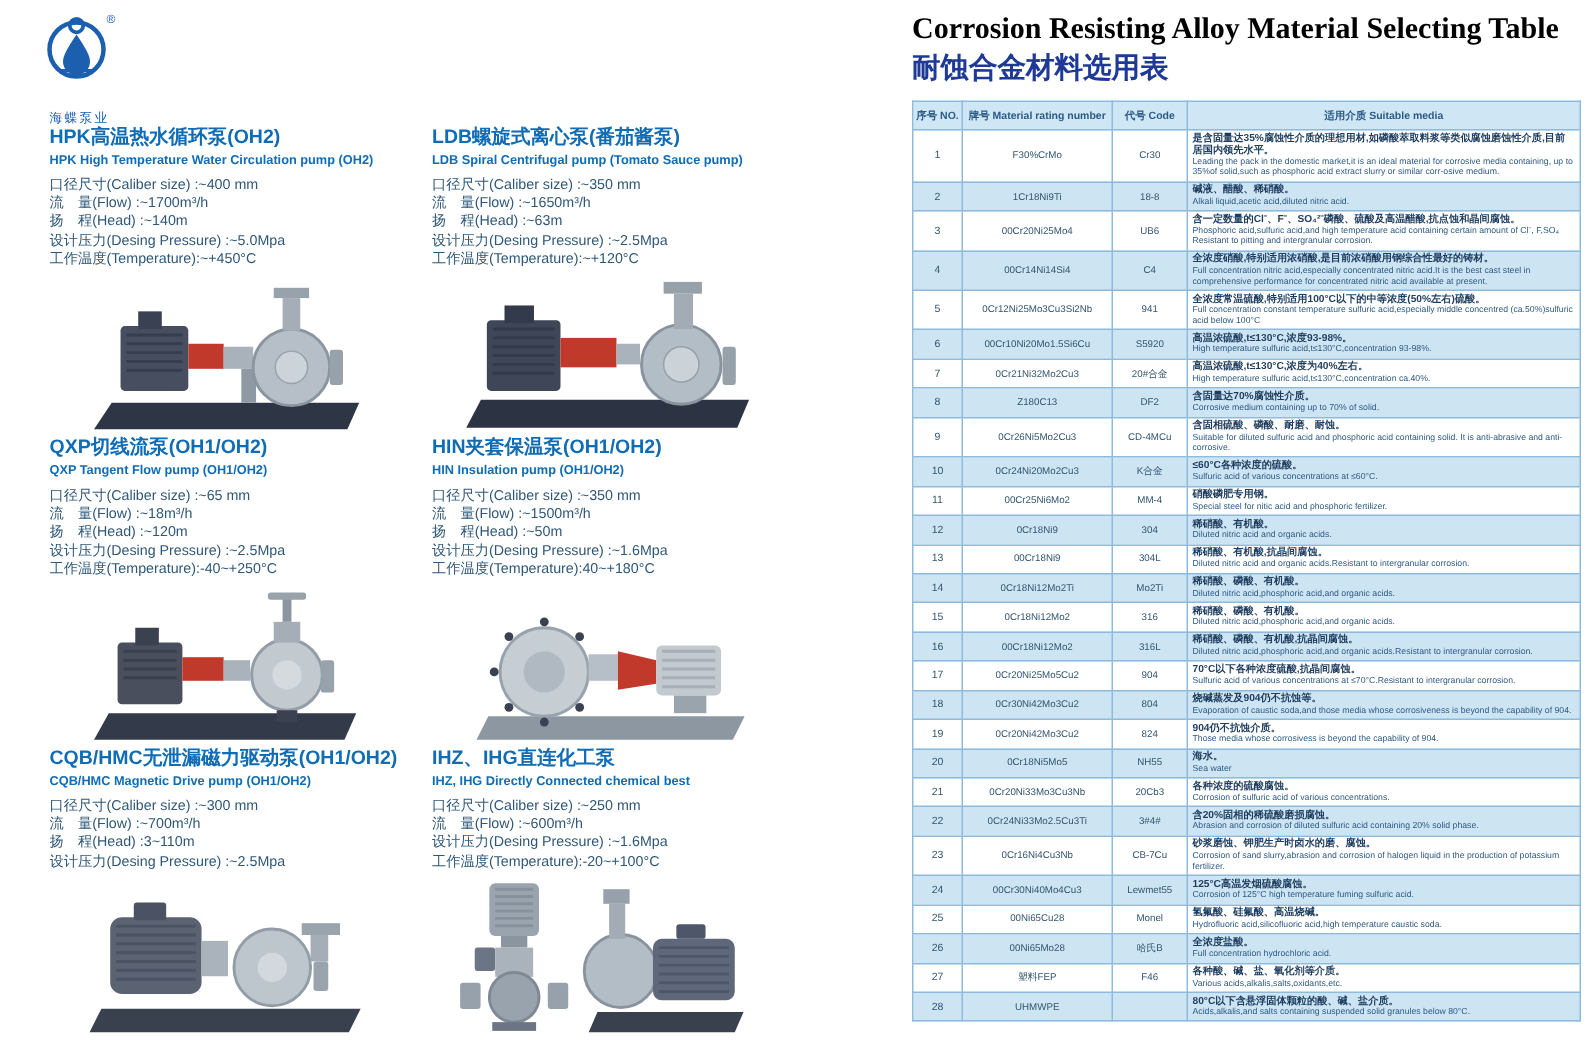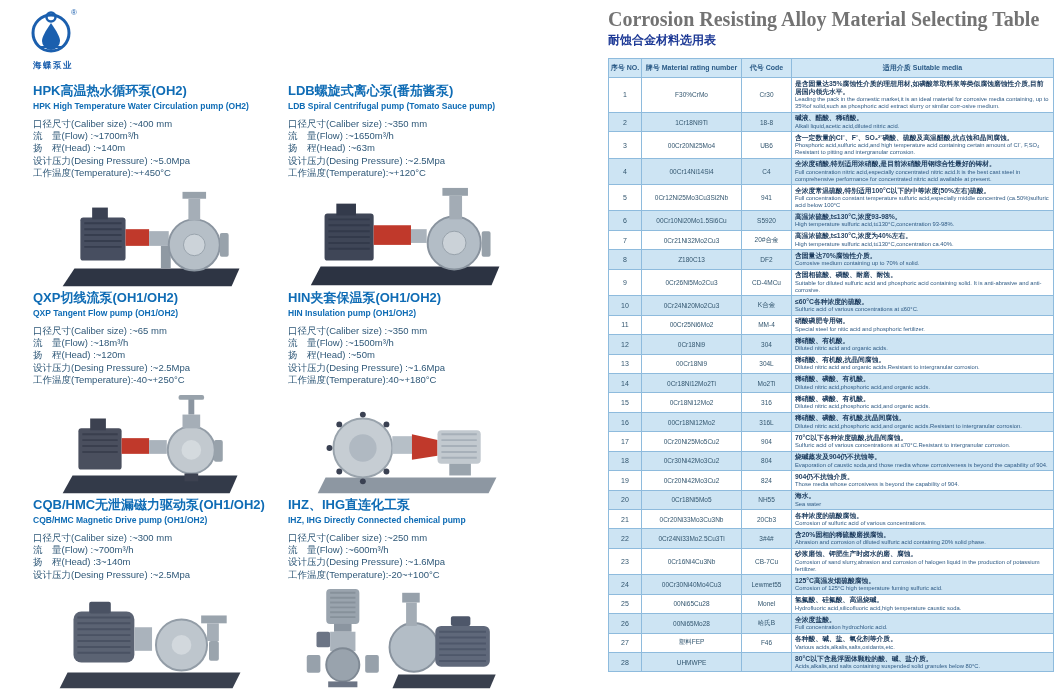--- a/index.html
+++ b/index.html
@@ -2,35 +2,35 @@
 <html><head>
 <meta charset="utf-8">
 <style>
   html,body{margin:0;padding:0}
   body{
     width:1059px;height:695px;position:relative;overflow:hidden;
     background:#ffffff;font-family:"Liberation Sans",sans-serif;
   }
   
   .logo{position:absolute;left:24px;top:6px;width:58px;text-align:center}
-  .logo-text{color:#1b5fae;font-size:8.5px;font-weight:bold;letter-spacing:1.5px;margin-top:0px;white-space:nowrap}
+  .logo-text{color:#1b5fae;font-size:8.5px;font-weight:normal;letter-spacing:1.5px;margin-top:12px;white-space:nowrap}
   
   .products-grid{
     position:absolute;left:33px;top:84px;width:545px;
     display:grid;grid-template-columns:255px 255px;column-gap:0;
   }
   .product{height:207px;overflow:hidden;padding-right:12px;box-sizing:border-box}
   .p-title-cn{color:#0f6cb5;font-weight:bold;font-size:13px;line-height:1.15}
   .p-title-en{color:#0f6cb5;font-weight:bold;font-size:8.5px;margin-top:2px}
   .p-specs{margin-top:7px;color:#2f5878;font-size:9.5px;line-height:12.2px}
   .p-image{height:114px;display:flex;align-items:center;justify-content:center;margin-top:3px}
   
   .table-wrap{position:absolute;left:608px;top:8px;width:447px}
-  .tbl-title-en{font-family:"Liberation Serif",serif;font-weight:bold;font-size:20px;color:#737373;line-height:1.1;white-space:nowrap}
-  .tbl-title-cn{font-weight:bold;font-size:12px;color:#1e3a96;margin-top:2px;font-family:Liberation Sans, sans-serif}
+  .tbl-title-en{font-family:"Liberation Serif",serif;font-weight:bold;font-size:20px;color:#000000;line-height:1.1;white-space:nowrap}
+  .tbl-title-cn{font-weight:bold;font-size:19px;color:#1e3a96;margin-top:2px;font-family:Liberation Sans, sans-serif}
   table.alloy{border-collapse:collapse;margin-top:9px;width:445px;table-layout:fixed}
   table.alloy th,table.alloy td{border:1px solid #8ebbdd;box-sizing:border-box}
   table.alloy thead th{background:#cfe6f5;color:#2a5a86;font-size:7px;font-weight:bold;padding:4px 1px;text-align:center}
   table.alloy td{padding:1.5px 3px;vertical-align:middle}
   .t-no{text-align:center;font-size:7px;color:#33566f}
   .t-mat{text-align:center;font-size:6.5px;color:#33566f}
   .t-code{text-align:center;font-size:6.5px;color:#33566f}
   .m-cn{font-size:6.8px;font-weight:bold;color:#1d3c5e;line-height:1.25}
   .m-en{font-size:5.8px;color:#2e5a84;line-height:1.2}
   tr.alt{background:#cde4f3}
@@ -161,41 +161,41 @@
     <rect x="140" y="74" width="22" height="12" fill="#9aa4ad"></rect>
   </svg>
       </div>
   </div>
     <div class="product">
     <div class="p-title-cn">CQB/HMC无泄漏磁力驱动泵(OH1/OH2)</div>
     <div class="p-title-en">CQB/HMC Magnetic Drive pump (OH1/OH2)</div>
     <div class="p-specs">
         <div>口径尺寸(Caliber size) :~300 mm</div>
         <div>流　量(Flow) :~700m³/h</div>
-        <div>扬　程(Head) :3~140m</div>
+        <div>扬　程(Head) :3~110m</div>
         <div>设计压力(Desing Pressure) :~2.5Mpa</div>
       </div>
     <div class="p-image">
         <svg id="svg-cqb" width="205" height="110" viewBox="0 0 205 112">
     <polygon points="14,88 190,88 182,104 6,104" fill="#39404e"></polygon>
     <rect x="20" y="26" width="62" height="52" rx="8" fill="#5b6373"></rect>
     <path d="M24 32h54M24 38h54M24 44h54M24 50h54M24 56h54M24 62h54M24 68h54" stroke="#4a5263" stroke-width="2"></path>
     <rect x="36" y="16" width="22" height="12" rx="2" fill="#4a5263"></rect>
     <rect x="82" y="42" width="18" height="24" fill="#aab3bc"></rect>
     <circle cx="130" cy="60" r="26" fill="#bec6cd" stroke="#939da7" stroke-width="2"></circle>
     <circle cx="130" cy="60" r="10" fill="#d2d8dd"></circle>
     <rect x="150" y="30" width="26" height="8" fill="#9aa4ad"></rect>
     <rect x="156" y="38" width="12" height="18" fill="#a5aeb7"></rect>
     <rect x="158" y="56" width="10" height="20" rx="2" fill="#9aa4ad"></rect>
   </svg>
       </div>
   </div>
     <div class="product">
     <div class="p-title-cn">IHZ、IHG直连化工泵</div>
-    <div class="p-title-en">IHZ, IHG Directly Connected chemical pump</div>
+    <div class="p-title-en">IHZ, IHG Directly Connected chemical best</div>
     <div class="p-specs">
         <div>口径尺寸(Caliber size) :~250 mm</div>
         <div>流　量(Flow) :~600m³/h</div>
         <div>设计压力(Desing Pressure) :~1.6Mpa</div>
         <div>工作温度(Temperature):-20~+100°C</div>
       </div>
     <div class="p-image">
         <svg id="svg-ihz" width="215" height="112" viewBox="0 0 215 115">
     <rect x="22" y="4" width="34" height="36" rx="4" fill="#9aa4ae"></rect>
     <path d="M26 8h26M26 13h26M26 18h26M26 23h26M26 28h26M26 33h26" stroke="#87919b" stroke-width="2"></path>

